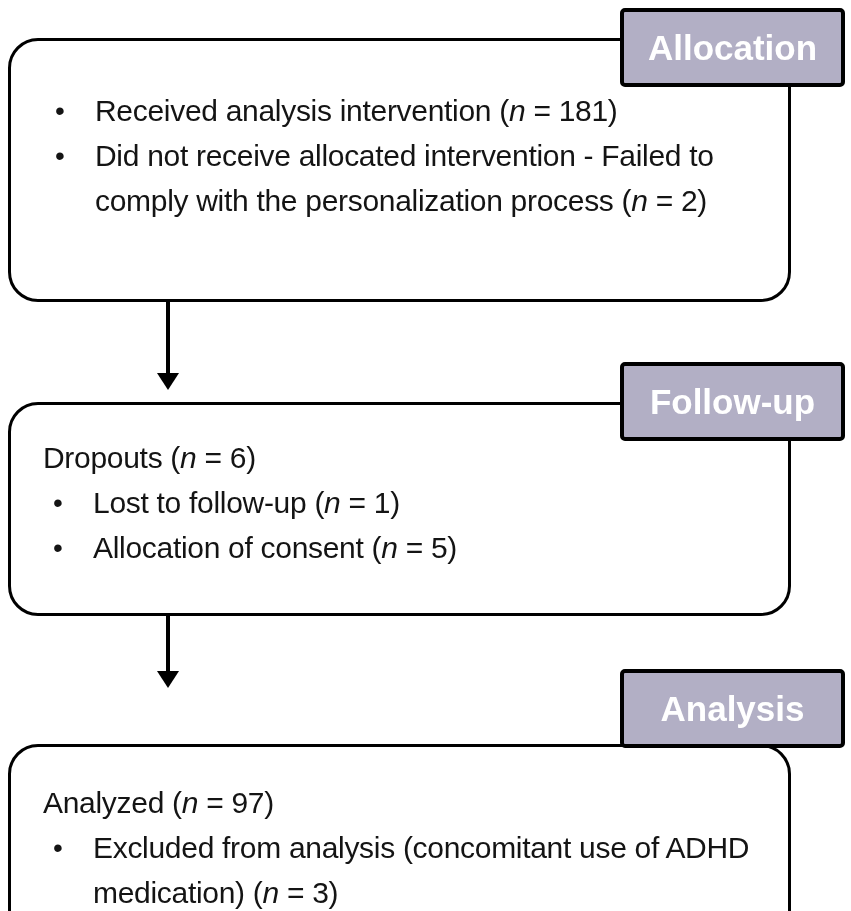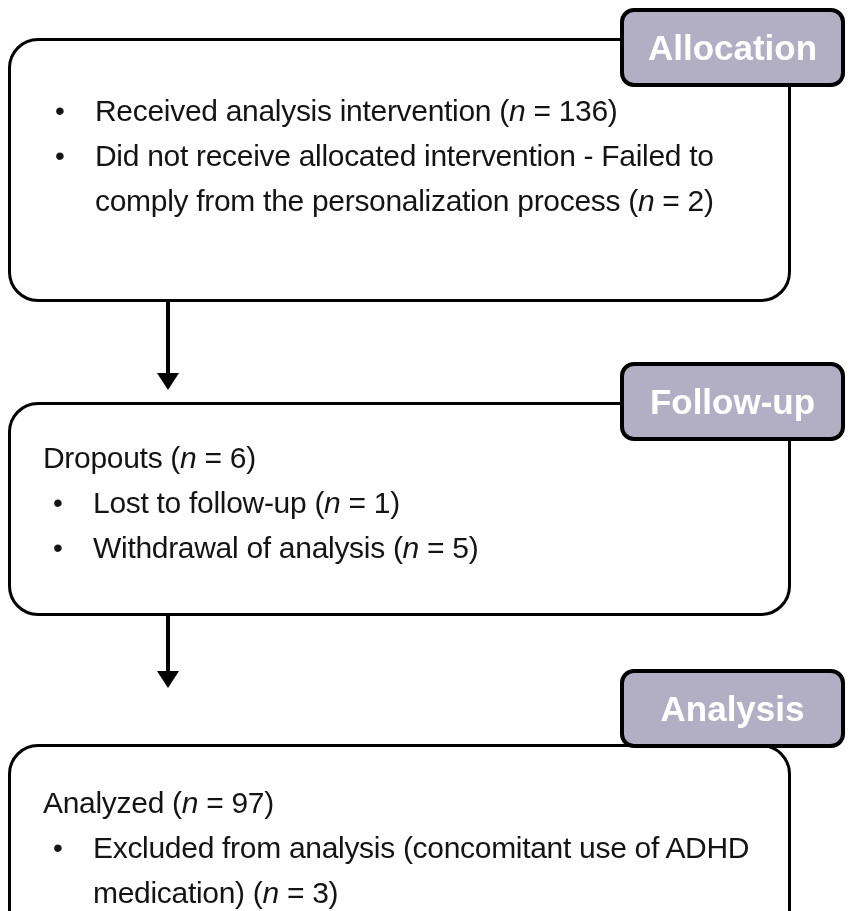--- a/index.html
+++ b/index.html
@@ -34,21 +34,21 @@
   .box-3 { top: 702px; height: 252px; padding: 33px 8px 0 32px; margin-top: 42px; }
 
   .stage-badge {
     position: absolute;
     left: 620px;
     width: 225px;
     height: 79px;
     box-sizing: border-box;
     background: var(--badge-fill, #b2afc5);
     border: 4px solid var(--outline, #000000);
-    border-radius: 14px;
+    border-radius: 5px;
     display: flex;
     align-items: center;
     justify-content: center;
     color: var(--badge-text, #ffffff);
     font-size: 35px;
     font-weight: bold;
     z-index: 2;
   }
   .badge-1 { top: 8px; }
   .badge-2 { top: 362px; }
@@ -102,44 +102,44 @@
 <body>
 
 <div class="canvas">
 
   <div class="stage-badge badge-1">
     <span>Allocation</span>
   </div>
   <div class="flow-box box-1">
     <ul class="bullets">
       <li>
-        <span class="dot">•</span><span>Received analysis intervention (</span><span class="var-n">n</span><span> = 136)</span>
+        <span class="dot">•</span><span>Received analysis intervention (</span><span class="var-n">n</span><span> = 181)</span>
       </li>
       <li>
-        <span class="dot">•</span><span>Did not receive allocated intervention - Failed to comply from the personalization process (</span><span class="var-n">n</span><span> = 2)</span>
+        <span class="dot">•</span><span>Did not receive allocated intervention - Failed to comply with the personalization process (</span><span class="var-n">n</span><span> = 2)</span>
       </li>
     </ul>
   </div>
 
   <div class="arrow arrow-1">
     <div class="shaft"></div>
     <div class="head"></div>
   </div>
 
   <div class="stage-badge badge-2">
     <span>Follow-up</span>
   </div>
   <div class="flow-box box-2">
     <p class="heading"><span>Dropouts (</span><span class="var-n">n</span><span> = 6)</span></p>
     <ul class="bullets">
       <li>
         <span class="dot">•</span><span>Lost to follow-up (</span><span class="var-n">n</span><span> = 1)</span>
       </li>
       <li>
-        <span class="dot">•</span><span>Withdrawal of analysis (</span><span class="var-n">n</span><span> = 5)</span>
+        <span class="dot">•</span><span>Allocation of consent (</span><span class="var-n">n</span><span> = 5)</span>
       </li>
     </ul>
   </div>
 
   <div class="arrow arrow-2">
     <div class="shaft"></div>
     <div class="head"></div>
   </div>
 
   <div class="stage-badge badge-3">

